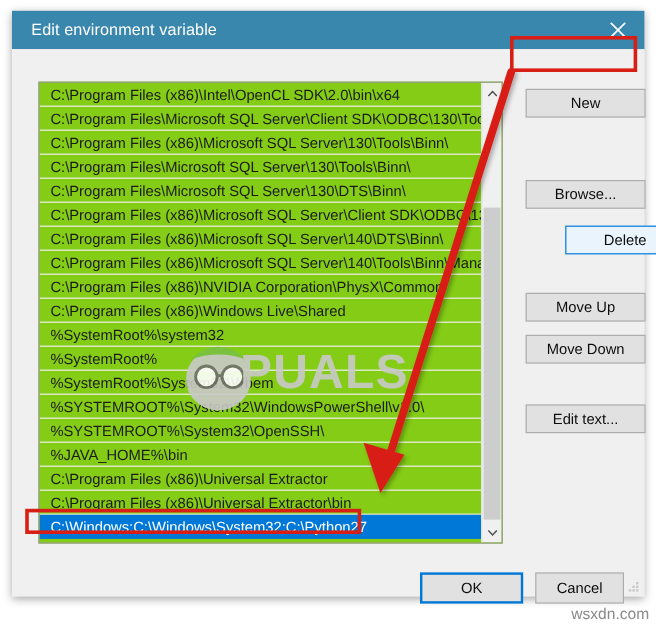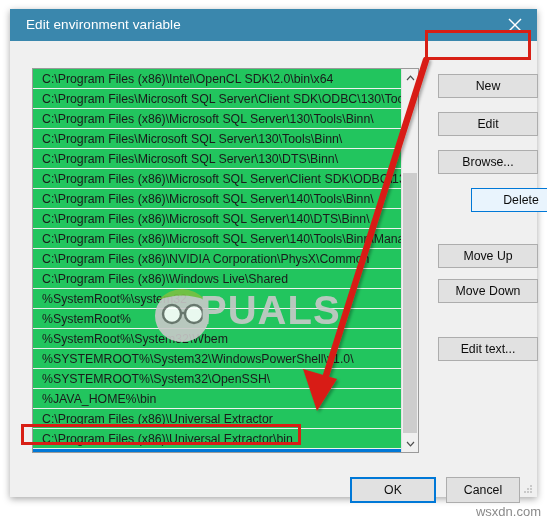--- a/index.html
+++ b/index.html
@@ -69,21 +69,21 @@
     background: #f0f0f0;
   }
 
   
   .listbox {
     position: absolute;
     left: 22px;
     top: 27px;
     width: 387px;
     height: 385px;
-    background: #22c55e;
+    background: #84cc16;
     border: 1px solid #9a9a9a;
     box-sizing: border-box;
     overflow: hidden;
     padding-left: 24px;
   }
   .list-rows {
     position: absolute;
     left: 0;
     top: 0;
     right: 17px;
@@ -291,21 +291,20 @@
     <div class="dialog-body">
 
       <div class="listbox">
         <div class="list-rows" id="list-rows">
             <div class="row">C:\Program Files (x86)\Intel\OpenCL SDK\2.0\bin\x64</div>
             <div class="row">C:\Program Files\Microsoft SQL Server\Client SDK\ODBC\130\Tool...</div>
             <div class="row">C:\Program Files (x86)\Microsoft SQL Server\130\Tools\Binn\</div>
             <div class="row">C:\Program Files\Microsoft SQL Server\130\Tools\Binn\</div>
             <div class="row">C:\Program Files\Microsoft SQL Server\130\DTS\Binn\</div>
             <div class="row">C:\Program Files (x86)\Microsoft SQL Server\Client SDK\ODBC\130..</div>
-            <div class="row">C:\Program Files (x86)\Microsoft SQL Server\140\Tools\Binn\</div>
             <div class="row">C:\Program Files (x86)\Microsoft SQL Server\140\DTS\Binn\</div>
             <div class="row">C:\Program Files (x86)\Microsoft SQL Server\140\Tools\Binn\Mana...</div>
             <div class="row">C:\Program Files (x86)\NVIDIA Corporation\PhysX\Common</div>
             <div class="row">C:\Program Files (x86)\Windows Live\Shared</div>
             <div class="row">%SystemRoot%\system32</div>
             <div class="row">%SystemRoot%</div>
             <div class="row">%SystemRoot%\System32\Wbem</div>
             <div class="row">%SYSTEMROOT%\System32\WindowsPowerShell\v1.0\</div>
             <div class="row">%SYSTEMROOT%\System32\OpenSSH\</div>
             <div class="row">%JAVA_HOME%\bin</div>
@@ -323,21 +322,20 @@
           <div class="thumb"></div>
           <div class="arrow-btn arrow-down">
             <svg width="9" height="6" viewBox="0 0 9 6">
               <polyline points="1,1 4.5,4.8 8,1" fill="none" stroke="#4d4d4d" stroke-width="1.2"></polyline>
             </svg>
           </div>
         </div>
       </div>
 
       <button class="btn btn-new">New</button>
-      <button class="btn btn-edit">Edit</button>
       <button class="btn btn-browse">Browse...</button>
       <button class="btn btn-delete focused">Delete</button>
       <button class="btn btn-moveup">Move Up</button>
       <button class="btn btn-movedown">Move Down</button>
       <button class="btn btn-edittext">Edit text...</button>
 
       <button class="btn btn-ok default">OK</button>
       <button class="btn btn-cancel">Cancel</button>
 
       <div class="resize-grip">

